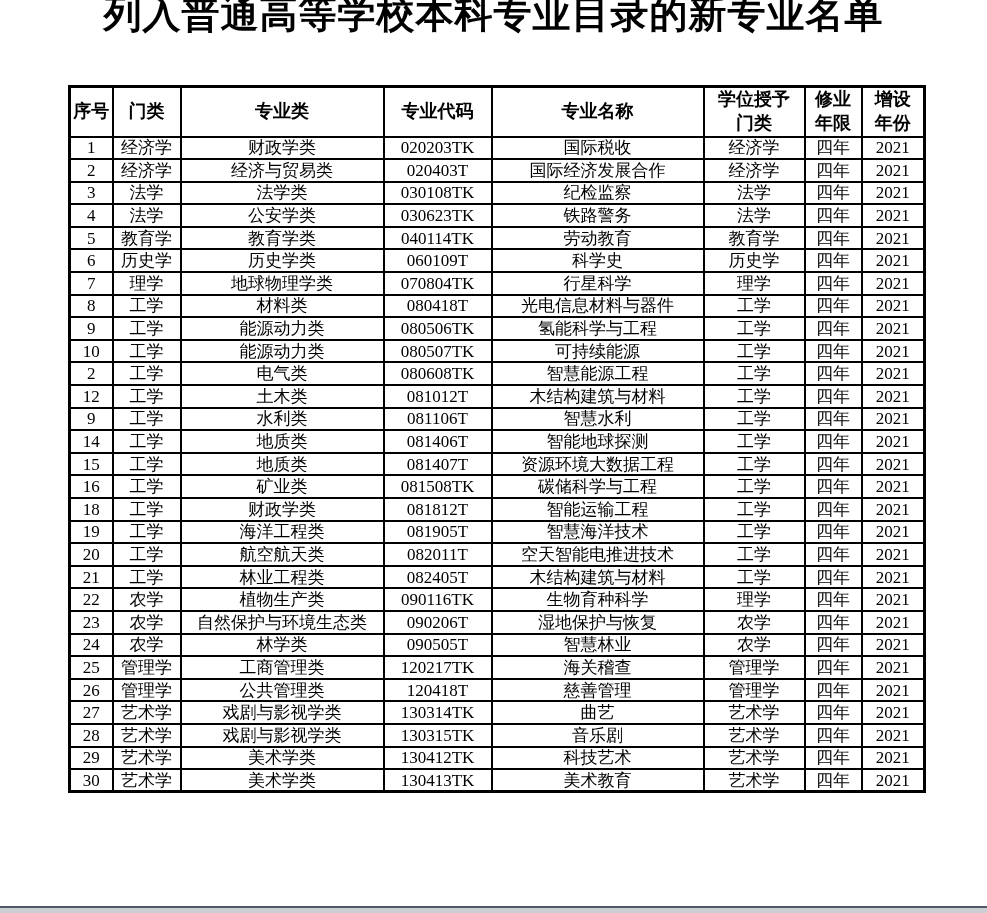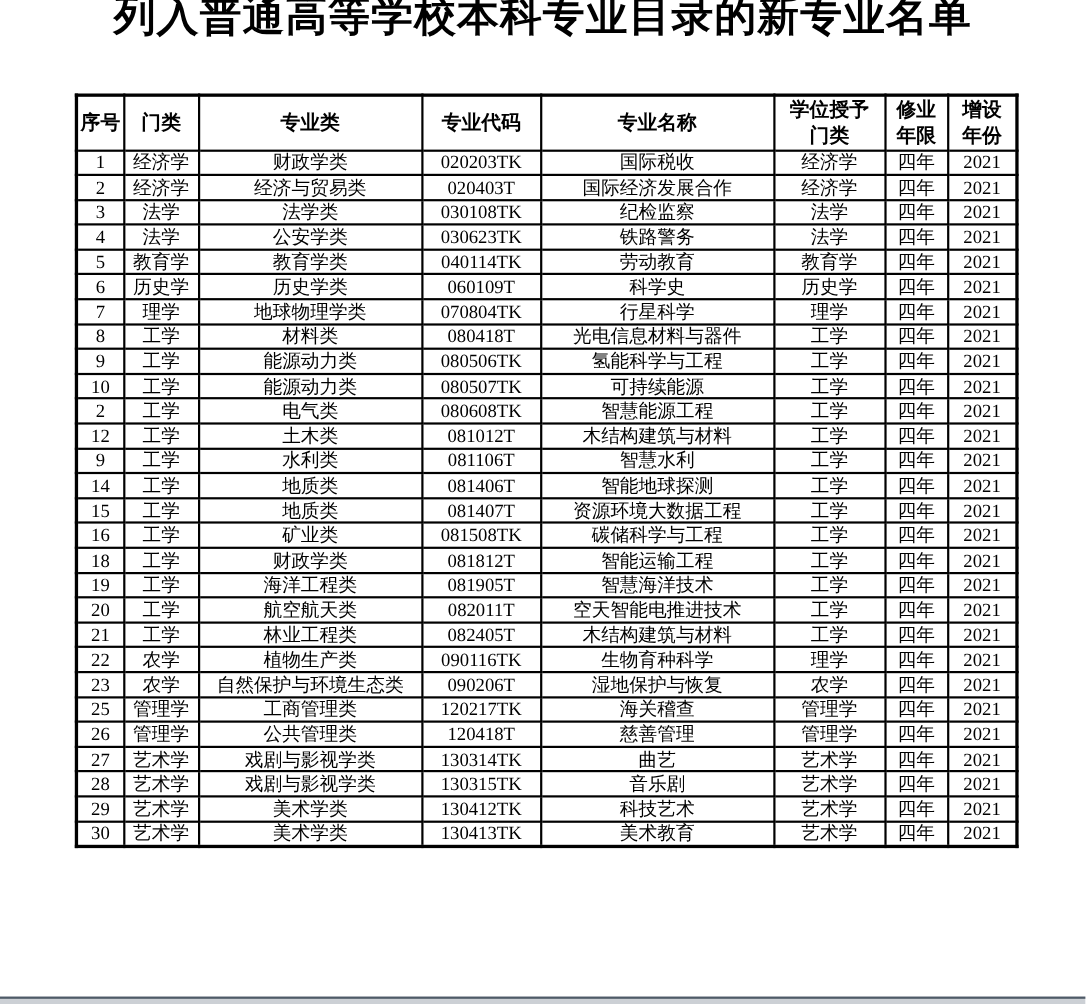--- a/index.html
+++ b/index.html
@@ -313,20 +313,30 @@
       <td>23</td>
       <td>农学</td>
       <td>自然保护与环境生态类</td>
       <td>090206T</td>
       <td>湿地保护与恢复</td>
       <td>农学</td>
       <td>四年</td>
       <td>2021</td>
     </tr>
         <tr>
+      <td>24</td>
+      <td>农学</td>
+      <td>林学类</td>
+      <td>090505T</td>
+      <td>智慧林业</td>
+      <td>农学</td>
+      <td>四年</td>
+      <td>2021</td>
+    </tr>
+        <tr>
       <td>25</td>
       <td>管理学</td>
       <td>工商管理类</td>
       <td>120217TK</td>
       <td>海关稽查</td>
       <td>管理学</td>
       <td>四年</td>
       <td>2021</td>
     </tr>
         <tr>

